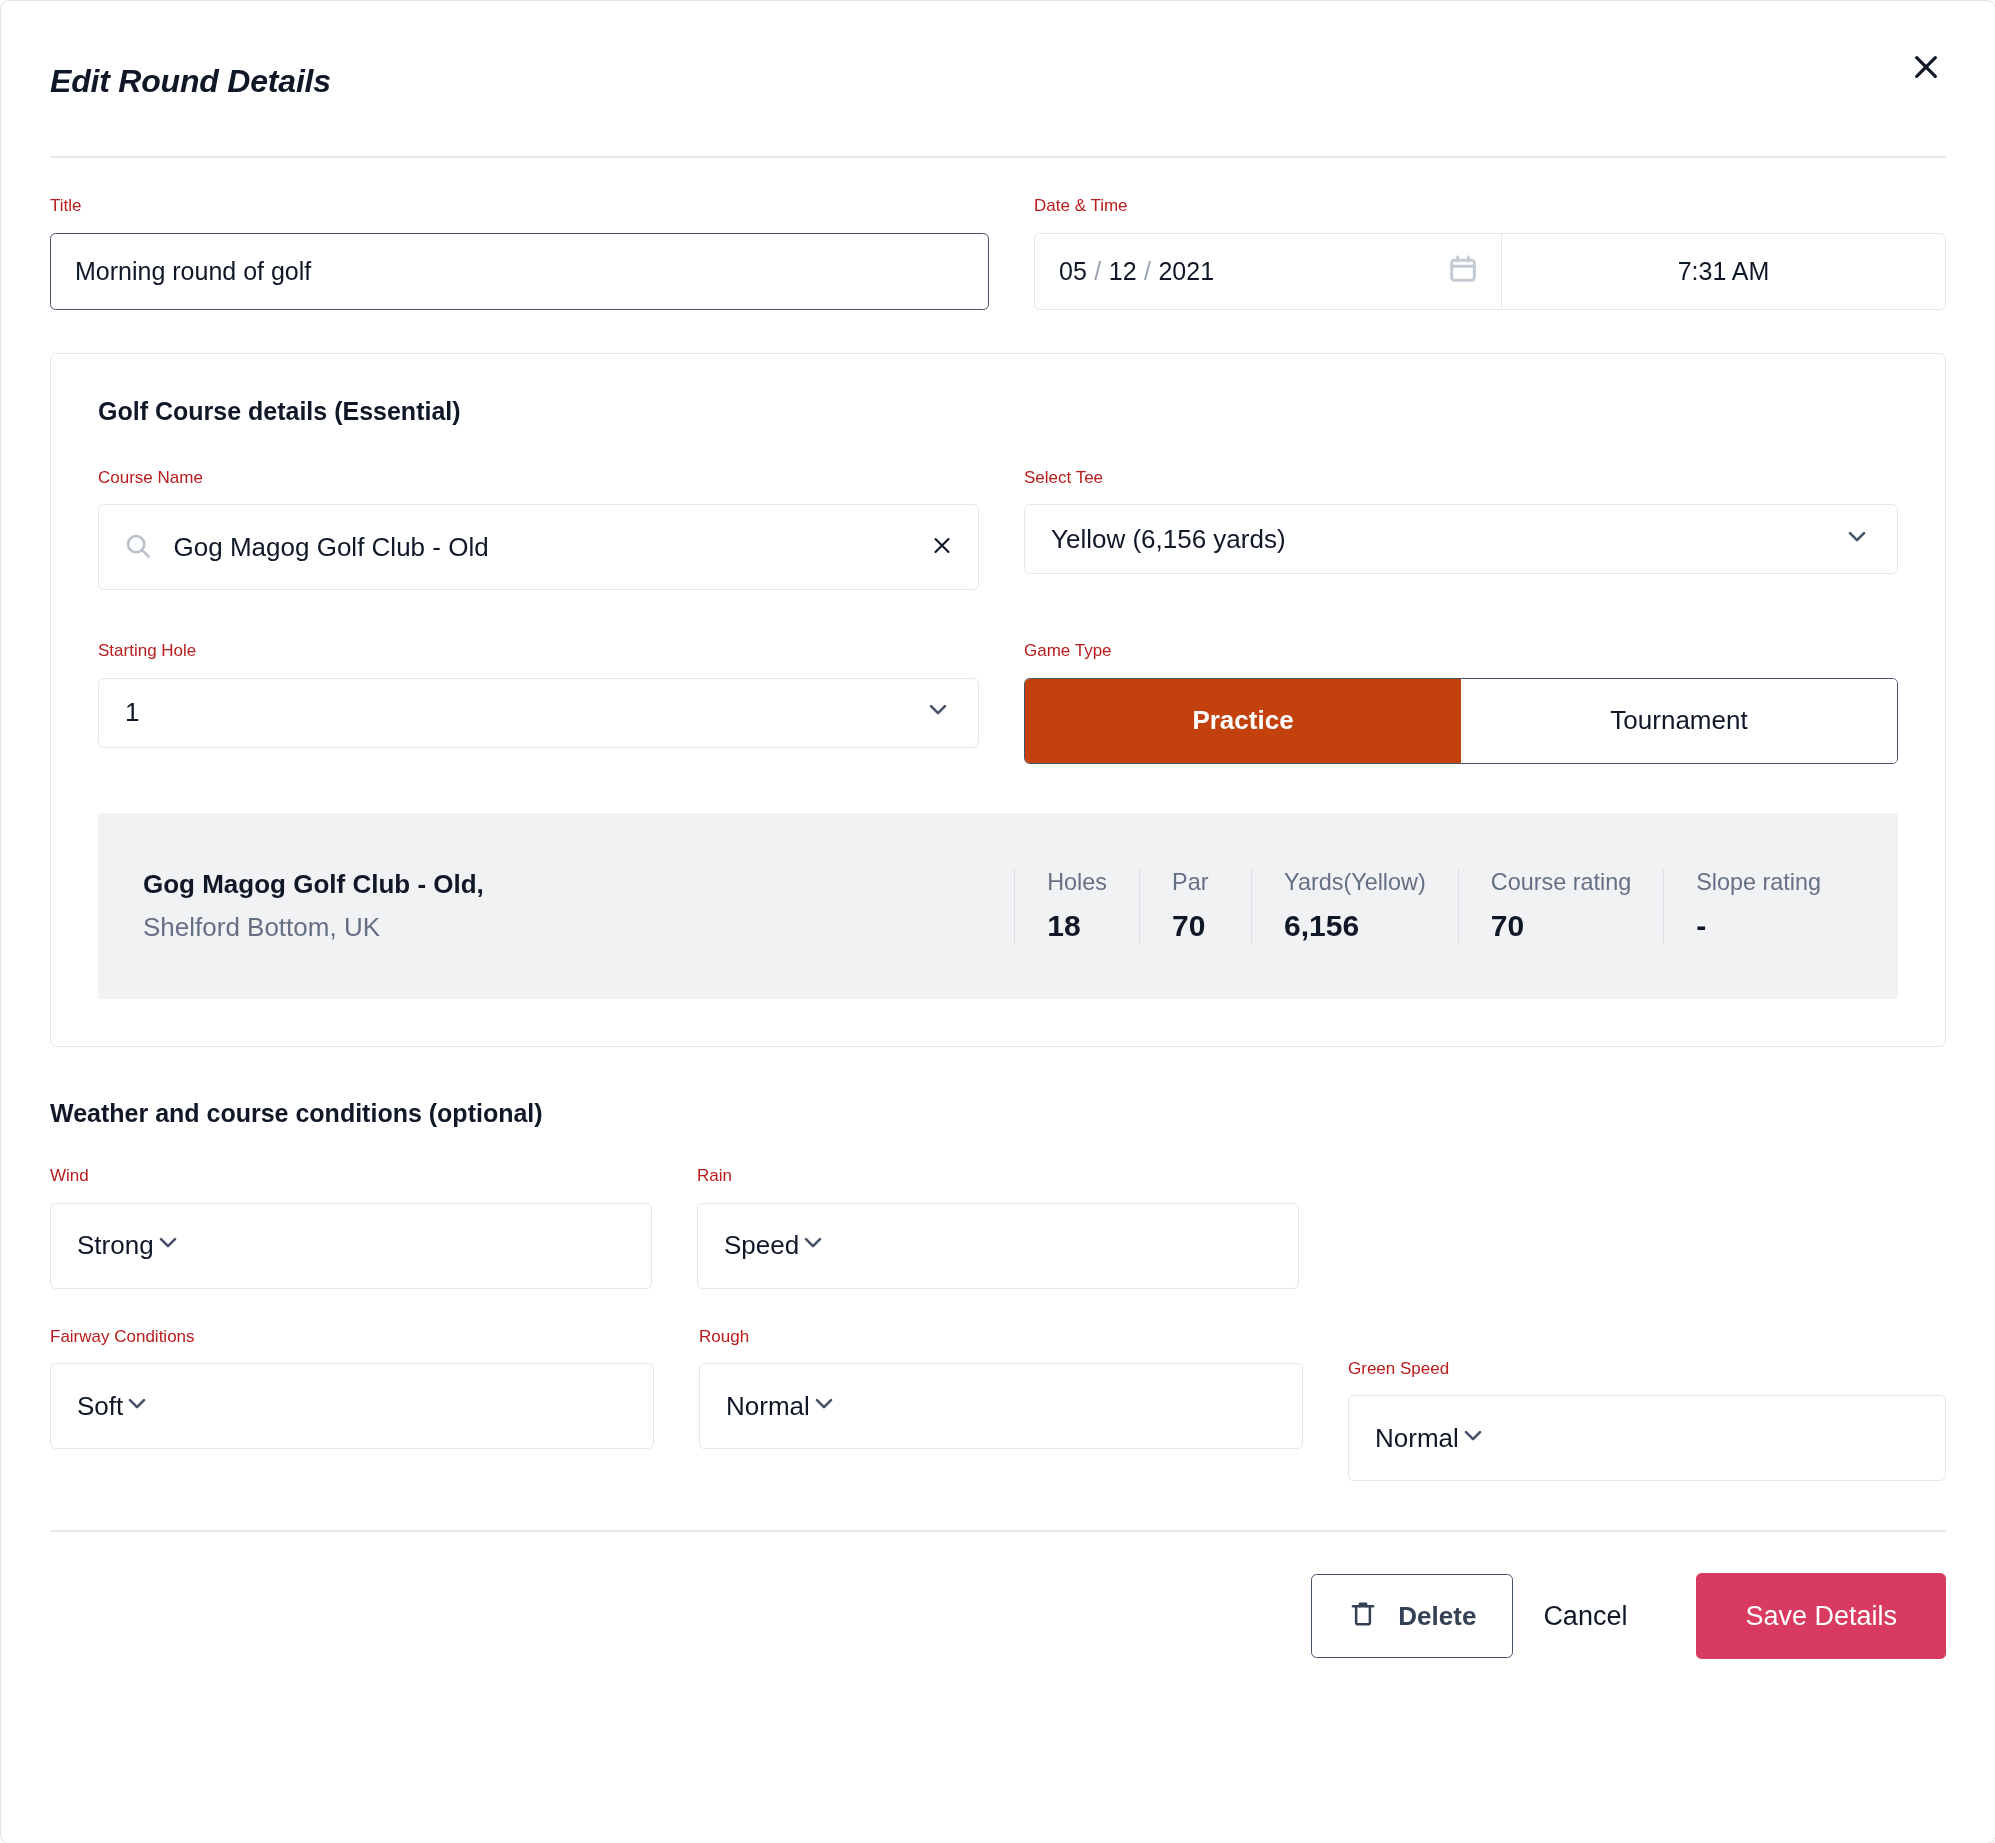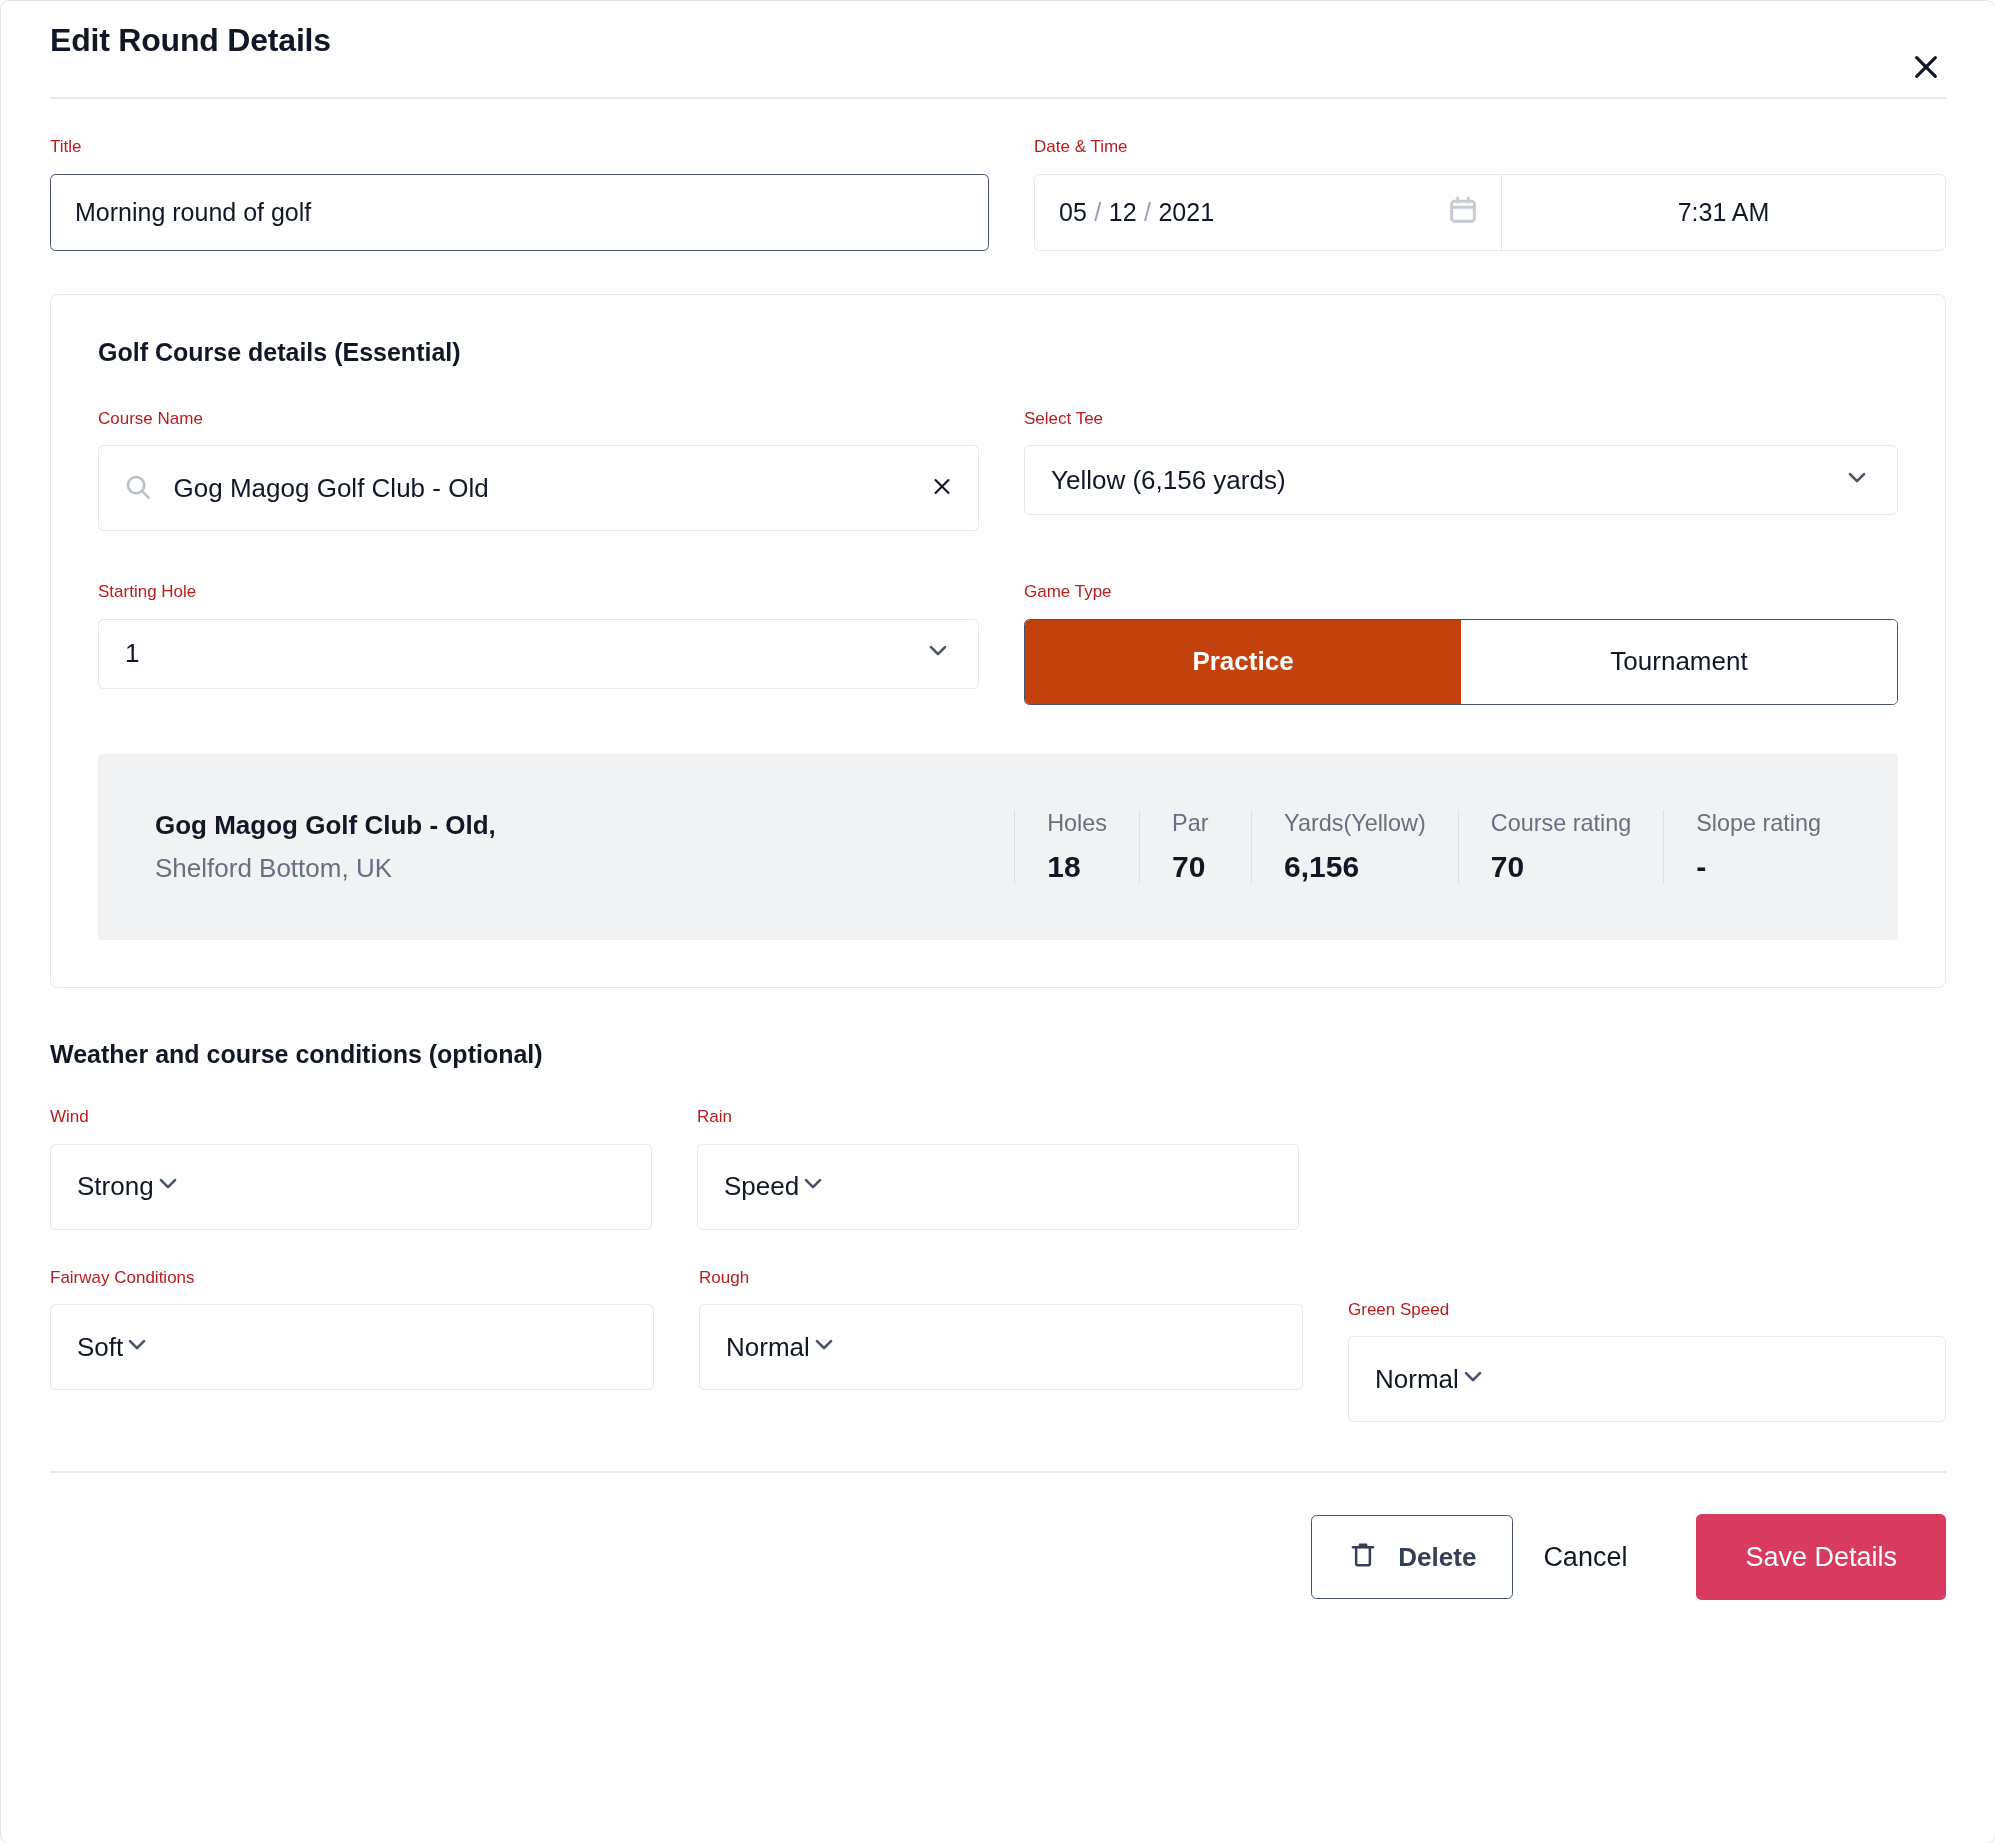--- a/index.html
+++ b/index.html
@@ -18,22 +18,23 @@
     height: 1844px;
     background: #ffffff;
     border: 1.9px solid #dfe3e8;
     border-radius: 9.4px;
     overflow: hidden;
   }
 
   
   .modal-header {
     position: relative;
-    padding: 21px 49px 0 49px;
-    height: 96px;
+    padding: 62px 49px 0 49px;
+    height: 155px;
+    font-style: italic;
   }
   .modal-title {
     font-size: 32px;
     font-weight: bold;
     color: #101828;
     letter-spacing: -0.2px;
   }
   .close-btn {
     position: absolute;
     top: 41px;
@@ -203,21 +204,21 @@
   
   .stats-bar {
     margin-top: 49px;
     background: #f1f2f4;
     border-radius: 3.7px;
     display: flex;
     align-items: center;
     padding: 45px 45px;
     min-height: 186px;
   }
-  .stats-name { flex: 1; padding-right: 28px; margin-left: 12px; }
+  .stats-name { flex: 1; padding-right: 28px; }
   .stats-name .line1 {
     font-size: 26px;
     font-weight: bold;
     color: #101828;
     margin-bottom: 11.2px;
   }
   .stats-name .line2 {
     font-size: 26px;
     color: #667085;
   }

